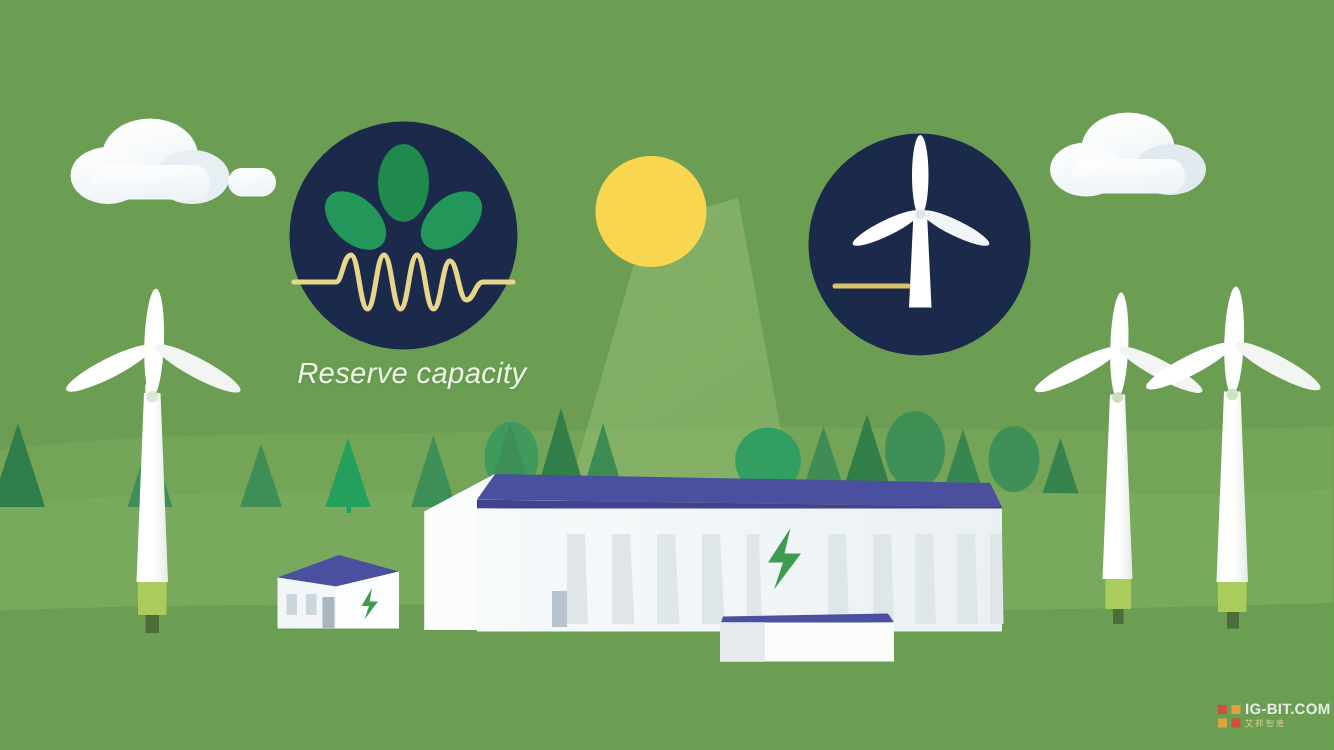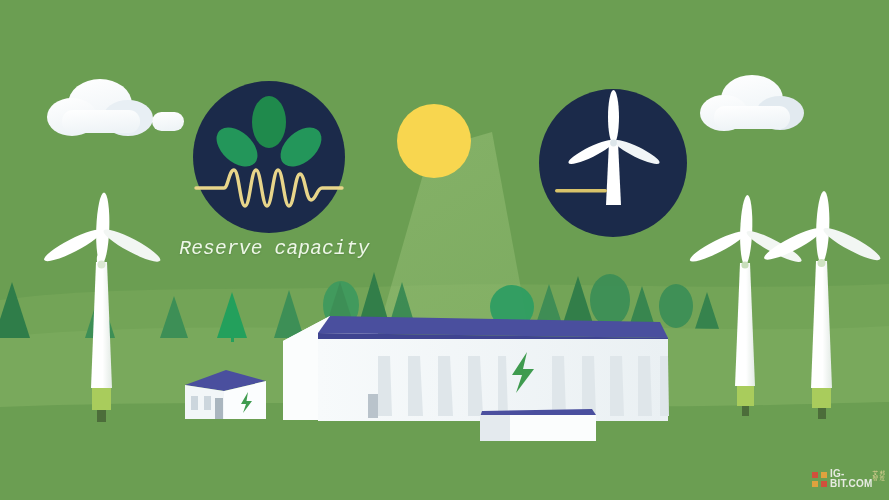--- a/index.html
+++ b/index.html
@@ -12,36 +12,36 @@
     font-family:"Liberation Sans",sans-serif;
     font-style:italic;
     font-weight:400;
     font-size:19.5px;
     line-height:23px;
     text-align:center;
     letter-spacing:.2px;
     white-space:pre-line;
     text-shadow:0 1px 2px rgba(20,50,20,.18);
   }
-  #label-reserve{left:167px;top:238px;width:215px;font-family:Liberation Mono, monospace;}
+  #label-reserve{left:167px;top:238px;width:215px;}
   #label-smart{left:505px;top:234px;width:215px;}
   #watermark{
     position:absolute;left:812px;top:469px;
     display:flex;align-items:center;gap:3px;
     opacity:.92;
   }
   #wm-mark{
     width:15px;height:15px;flex:0 0 15px;
     background:
       linear-gradient(#d94a3a,#d94a3a) 0 0/6px 6px no-repeat,
       linear-gradient(#e8a33d,#e8a33d) 9px 0/6px 6px no-repeat,
       linear-gradient(#e8a33d,#e8a33d) 0 9px/6px 6px no-repeat,
       linear-gradient(#d94a3a,#d94a3a) 9px 9px/6px 6px no-repeat;
   }
-  #wm-text{display:flex;line-height:1;}
+  #wm-text{display:flex;flex-direction:column;line-height:1;}
   #wm-main{font-size:10px;font-weight:700;color:#f2f2ef;letter-spacing:.2px;font-family:"Liberation Sans",sans-serif;}
   #wm-sub{font-size:5.5px;color:#f0d9a0;letter-spacing:1.4px;margin-top:1.5px;font-family:"Liberation Sans",sans-serif;}
 </style>
 </head>
 <body>
 
 <div id="stage">
 
   <svg id="scene" viewBox="0 0 889 500" xmlns="http://www.w3.org/2000/svg">
     <defs>

